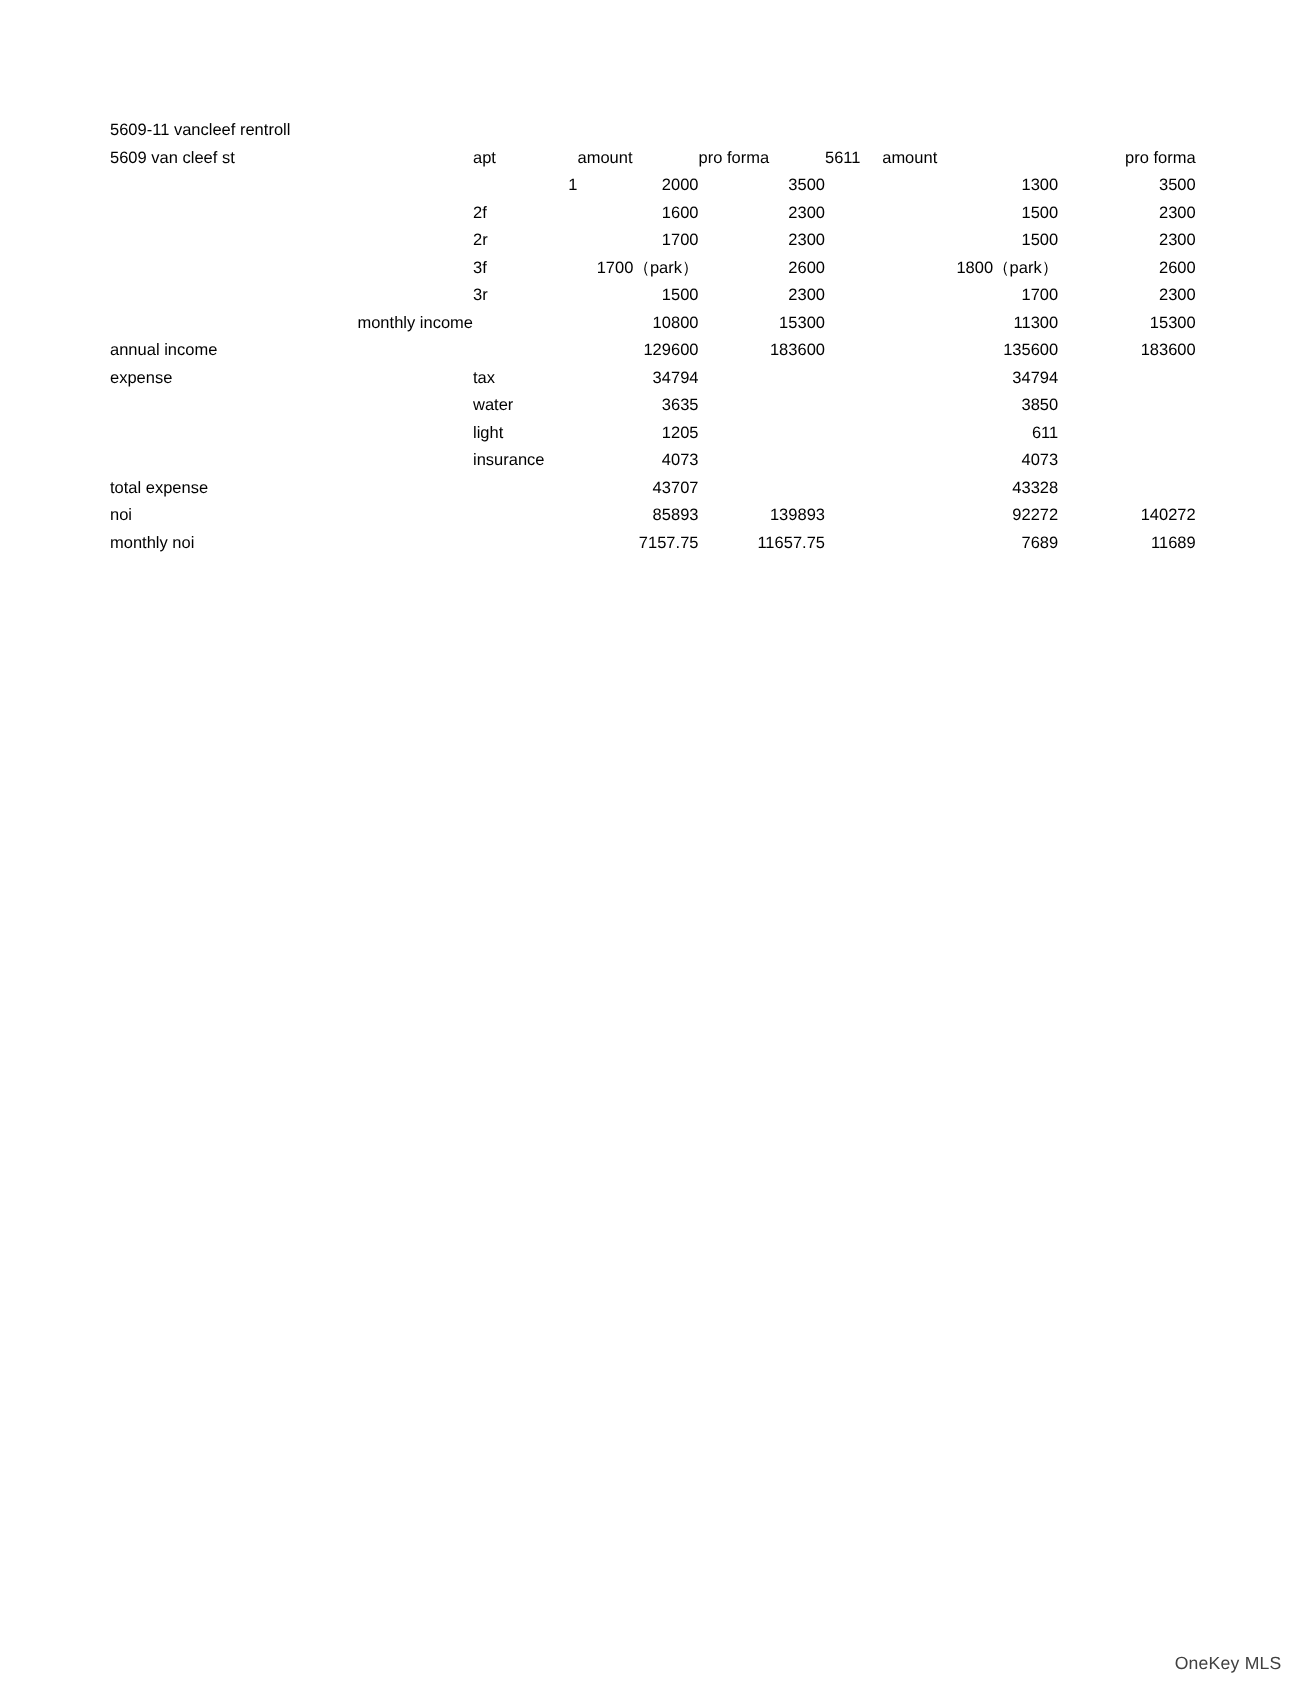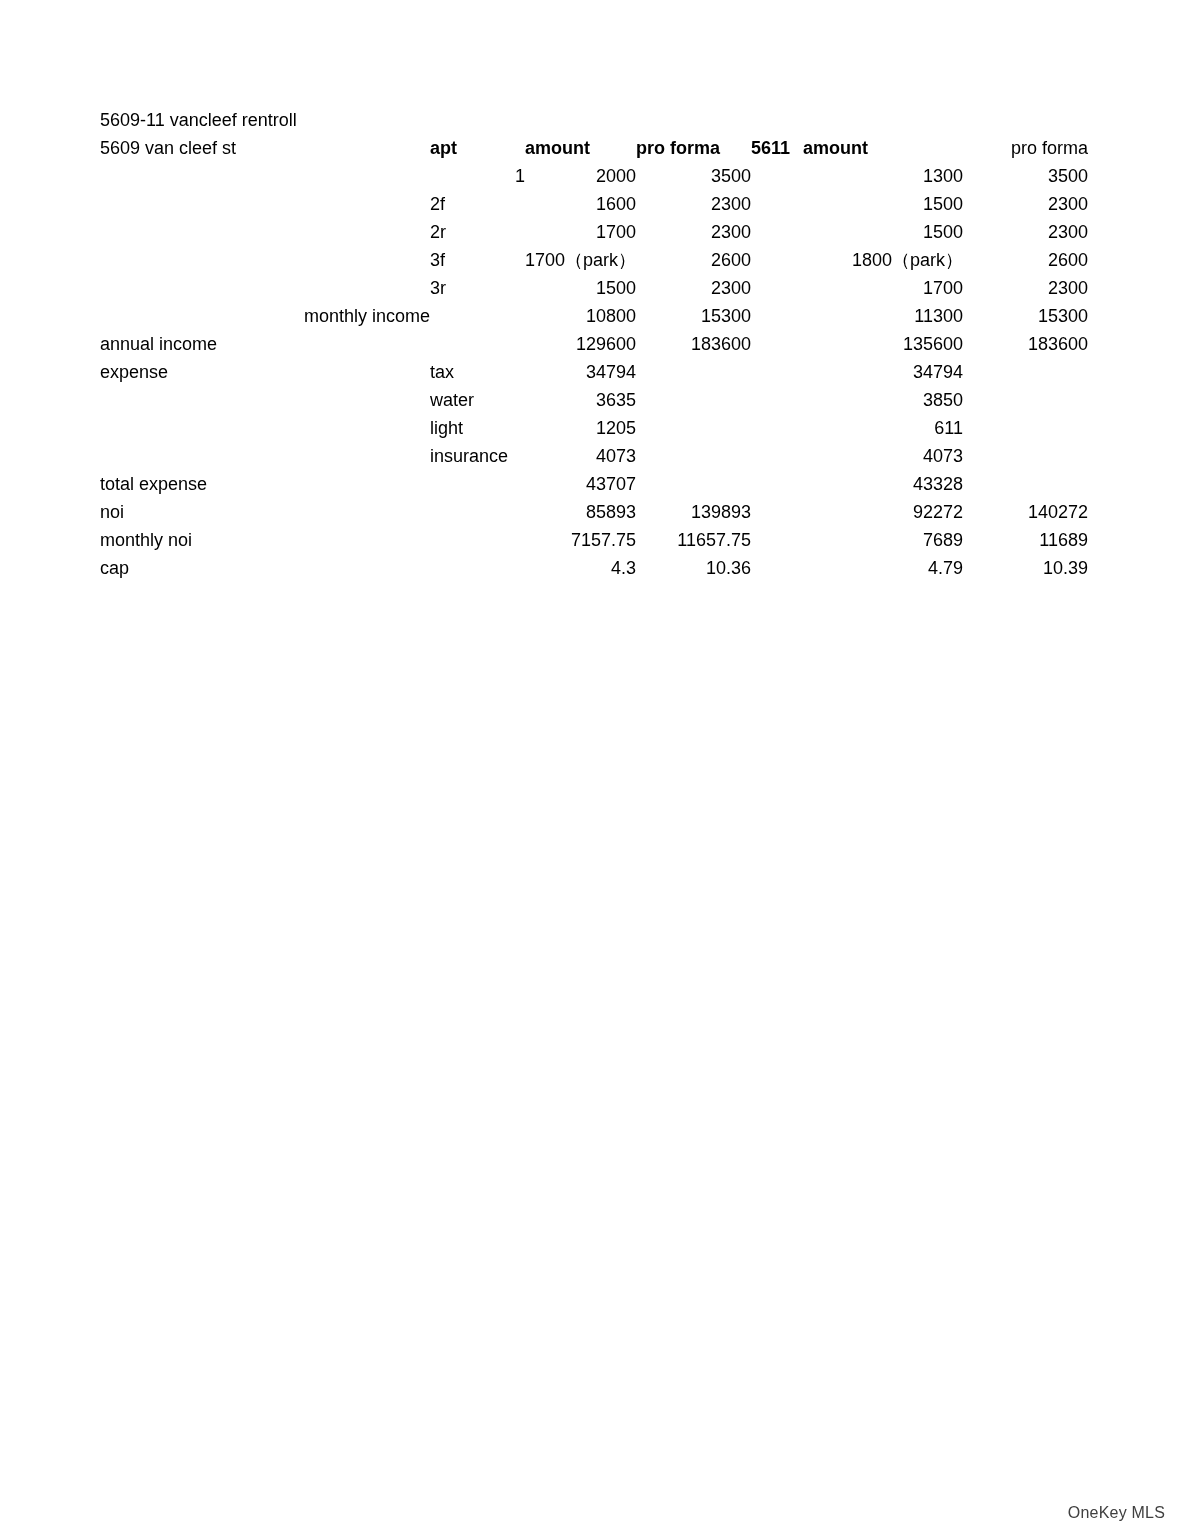--- a/index.html
+++ b/index.html
@@ -19,40 +19,40 @@
     overflow: hidden;
   }
   .sheet {
     position: absolute;
     left: 100px;
     top: 106px;
     width: 1000px;
   }
   table.rentroll {
     border-collapse: collapse;
-    font-size: 18px;
+    font-size: 15px;
     line-height: 1.0;
   }
   table.rentroll td {
     padding: 5px 0 5px 0;
     vertical-align: bottom;
     white-space: nowrap;
   }
   
   .c-label   { width: 330px; text-align: left; padding-right: 6px; }
   .c-apt     { width: 95px;  text-align: left; }
   .c-amt     { width: 110px; text-align: right; padding-right: 2px; }
   .c-pro     { width: 115px; text-align: right; padding-right: 2px; }
   .c-gap     { width: 52px; }
   .c-amt2    { width: 160px; text-align: right; padding-right: 2px; }
   .c-pro2    { width: 125px; text-align: right; padding-right: 2px; }
 
   .indent-sm { padding-left: 4px; text-align: right; }
   .title-row td { padding-bottom: 7px; }
-  .hdr { text-align: left; font-weight: bold; }
+  .hdr { text-align: left; }
   .hdr-right { text-align: right; }
   .amt-park { text-align: right; padding-right: 2px; white-space: nowrap; }
   .apt-num { text-align: right; padding-right: 14px; }
 
   .watermark {
     position: absolute;
     right: 22px;
     bottom: 14px;
     font-size: 16px;
     color: #404040;
@@ -222,29 +222,20 @@
       <tr>
         <td class="c-label">monthly noi</td>
         <td class="c-apt"></td>
         <td class="c-amt">7157.75</td>
         <td class="c-pro">11657.75</td>
         <td class="c-gap"></td>
         <td class="c-amt2">7689</td>
         <td class="c-pro2">11689</td>
       </tr>
 
-      <tr>
-        <td class="c-label">cap</td>
-        <td class="c-apt"></td>
-        <td class="c-amt">4.3</td>
-        <td class="c-pro">10.36</td>
-        <td class="c-gap"></td>
-        <td class="c-amt2">4.79</td>
-        <td class="c-pro2">10.39</td>
-      </tr>
 
     </tbody>
       </table>
   </div>
 
   <div class="watermark">OneKey MLS</div>
 
 </div>
 
 </body></html>

